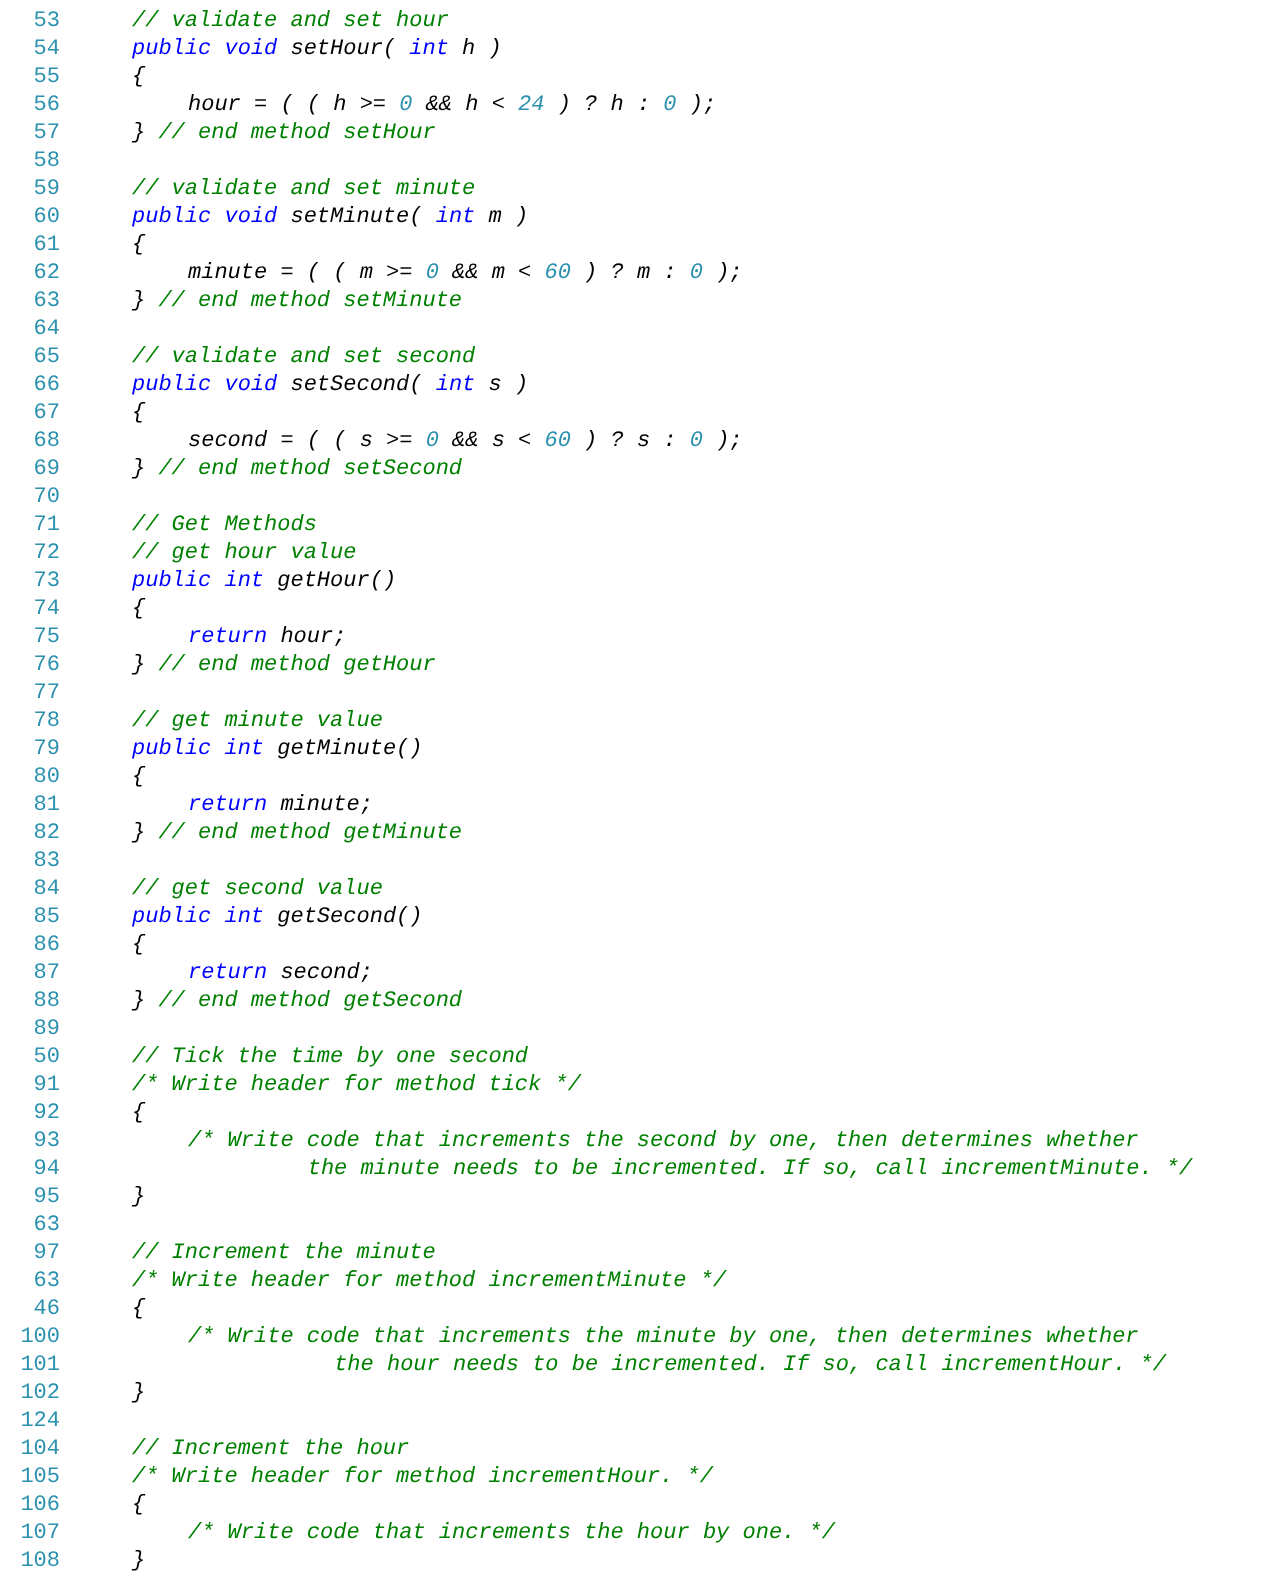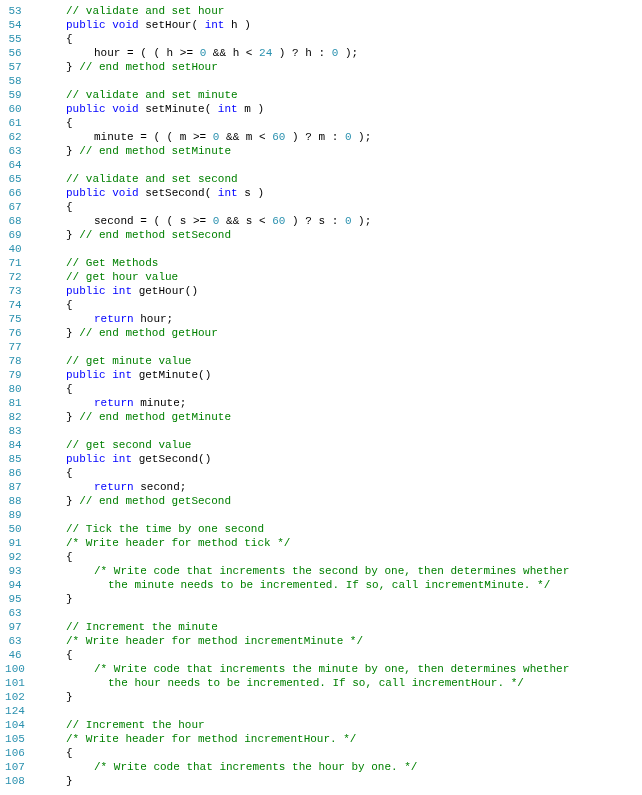--- a/index.html
+++ b/index.html
@@ -10,41 +10,41 @@
   .code-container {
     display: flex;
     font-family: "Consolas", "Courier New", monospace;
     font-size: 11px;
     line-height: 14px;
     padding: 4px 0;
     width: 642px;
   }
   .gutter {
     width: 30px;
-    text-align: center;
+    text-align: right;
     color: #2b91af;
     padding-right: 8px;
     flex-shrink: 0;
     user-select: none;
   }
   .gutter .ln { height: 14px; }
   .code {
     flex: 1;
     white-space: pre;
     color: #000000;
   }
-  .code .row { height: 14px; }
+  .code .row { height: 14px; font-style: italic; }
   .c-comment  { color: #008000; }
   .c-keyword  { color: #0000ff; }
   .c-type     { color: #0000ff; text-align: right; }
   .c-number   { color: #2b91af; }
   .c-default  { color: #000000; }
   .indent1 { padding-left: 28px; }
   .indent2 { padding-left: 56px; }
-  .indent3 { padding-left: 70px; }
+  .indent3 { padding-left: 70px; text-align: center; }
 </style>
 </head>
 <body>
 
 <div class="code-container">
   <div class="gutter" id="gutter">
       <div class="ln">53</div>
       <div class="ln">54</div>
       <div class="ln">55</div>
       <div class="ln">56</div>
@@ -54,21 +54,21 @@
       <div class="ln">60</div>
       <div class="ln">61</div>
       <div class="ln">62</div>
       <div class="ln">63</div>
       <div class="ln">64</div>
       <div class="ln">65</div>
       <div class="ln">66</div>
       <div class="ln">67</div>
       <div class="ln">68</div>
       <div class="ln">69</div>
-      <div class="ln">40</div>
+      <div class="ln">70</div>
       <div class="ln">71</div>
       <div class="ln">72</div>
       <div class="ln">73</div>
       <div class="ln">74</div>
       <div class="ln">75</div>
       <div class="ln">76</div>
       <div class="ln">77</div>
       <div class="ln">78</div>
       <div class="ln">79</div>
       <div class="ln">80</div>

